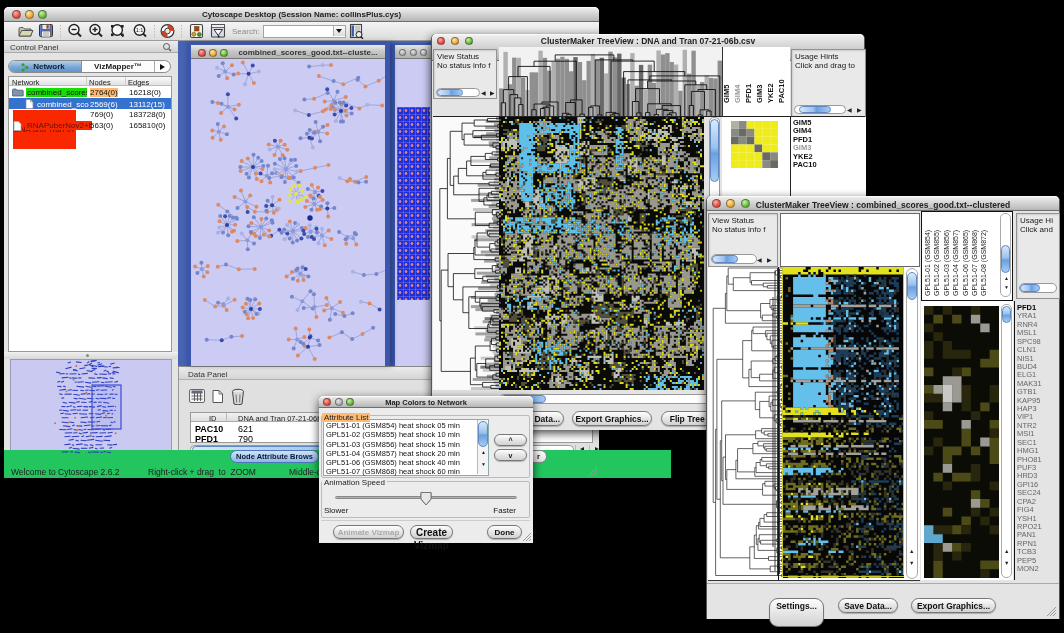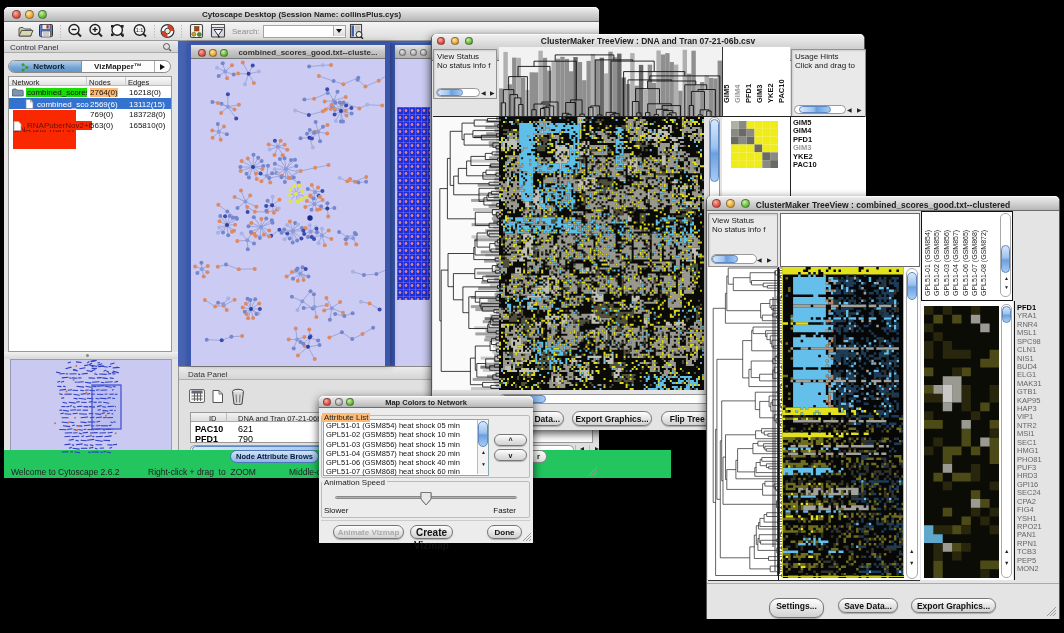--- a/index.html
+++ b/index.html
@@ -1264,41 +1264,47 @@
     <text transform="translate(45.6,84) rotate(-90)">GPL51-06 (GSM865)</text>
     <text transform="translate(55,84) rotate(-90)">GPL51-07 (GSM868)</text>
     <text transform="translate(64.4,84) rotate(-90)">GPL51-08 (GSM872)</text>
    </g>
   </svg>
   <div class="sbtrack" style="right:1px;top:1px;width:11px;height:84px;border-radius:5px;border-color:#aaa"></div>
   <div class="sbthumb" style="right:2px;top:33px;width:9px;height:28px"></div>
   <div class="arr" style="right:3px;top:63px;font-size:5px">▲</div>
   <div class="arr" style="right:3px;top:72px;font-size:5px">▼</div>
  </div>
+ <div class="vsbox" style="left:309px;top:17px;width:44px;height:86px;font-size:8px;overflow:hidden">
+  <div style="margin:2px 0 0 3px;white-space:nowrap">Usage Hi</div>
+  <div style="margin:0 0 0 3px;white-space:nowrap">Click and</div>
+  <div class="sbtrack" style="left:2px;top:69px;width:38px;height:10px;border-radius:5px"></div>
+  <div class="sbthumbh" style="left:3px;top:70px;width:20px;height:8px"></div>
+ </div>
 
  <div class="abs" style="left:1px;top:71px;width:212px;height:313px;background:#fff"></div>
  <div class="abs" style="left:71px;top:71px;width:1px;height:313px;background:#111"></div>
 
  <div class="sbtrack" style="left:199px;top:72px;width:12px;height:311px;border-radius:6px;border-color:#aaa"></div>
  <div class="sbthumb" style="left:200px;top:76px;width:10px;height:28px"></div>
  <div class="arr" style="left:202px;top:352px;font-size:5.5px">▲</div>
  <div class="arr" style="left:202px;top:364px;font-size:5.5px">▼</div>
 
  <div class="abs" style="left:214px;top:105px;width:92px;height:279px;background:#fff"></div>
  <div class="sbtrack" style="left:294px;top:108px;width:11px;height:274px;border-radius:5px;border-color:#aaa"></div>
  <div class="sbthumb" style="left:295px;top:110px;width:9px;height:17px"></div>
  <div class="arr" style="left:297px;top:352px;font-size:5.5px">▲</div>
  <div class="arr" style="left:297px;top:364px;font-size:5.5px">▼</div>
  <div class="abs" style="left:307px;top:105px;width:1px;height:279px;background:#111"></div>
 
  <div class="abs" style="left:310px;top:108px;width:44px;font-size:7.5px;color:#666;line-height:8.42px"><span style="color:#000;font-weight:bold">PFD1</span><br>YRA1<br>RNR4<br>MSL1<br>SPC98<br>CLN1<br>NIS1<br>BUD4<br>ELG1<br>MAK31<br>GTB1<br>KAP95<br>HAP3<br>VIP1<br>NTR2<br>MSI1<br>SEC1<br>HMG1<br>PHO81<br>PUF3<br>HRD3<br>GPI16<br>SEC24<br>CPA2<br>FIG4<br>YSH1<br>RPO21<br>PAN1<br>RPN1<br>TCB3<br>PEP5<br>MON2</div>
 
  <div class="abs" style="left:1px;top:384px;width:212px;height:1px;background:#333"></div>
  <div class="abs" style="left:0;top:387px;width:352px;height:36px;background:#e4e4e4;border-top:1px solid #aaa"></div>
- <div class="pillbtn" style="left:62px;top:402px;width:55px;height:20px;font-size:8.5px;line-height:14px">Settings...</div>
+ <div class="pillbtn" style="left:62px;top:402px;width:55px;height:29px;font-size:8.5px;line-height:14px">Settings...</div>
  <div class="pillbtn" style="left:131px;top:402px;width:60px;height:15px;font-size:8.5px;line-height:14px">Save Data...</div>
  <div class="pillbtn" style="left:204px;top:402px;width:85px;height:15px;font-size:8.5px;line-height:14px">Export Graphics...</div>
  <svg width="12" height="12" style="position:absolute;right:2px;bottom:2px">
   <line x1="2" y1="11" x2="11" y2="2" stroke="#999" stroke-width="1"></line>
   <line x1="5" y1="11" x2="11" y2="5" stroke="#999" stroke-width="1"></line>
   <line x1="8" y1="11" x2="11" y2="8" stroke="#999" stroke-width="1"></line>
  </svg>
 </div>
 <svg width="76" height="311" style="position:absolute;left:707px;top:267px">
     <path d="M70.5 1v308M68 4v300M72.5 2v305M66 30v250" stroke="#111" stroke-width="0.8" fill="none"></path>

